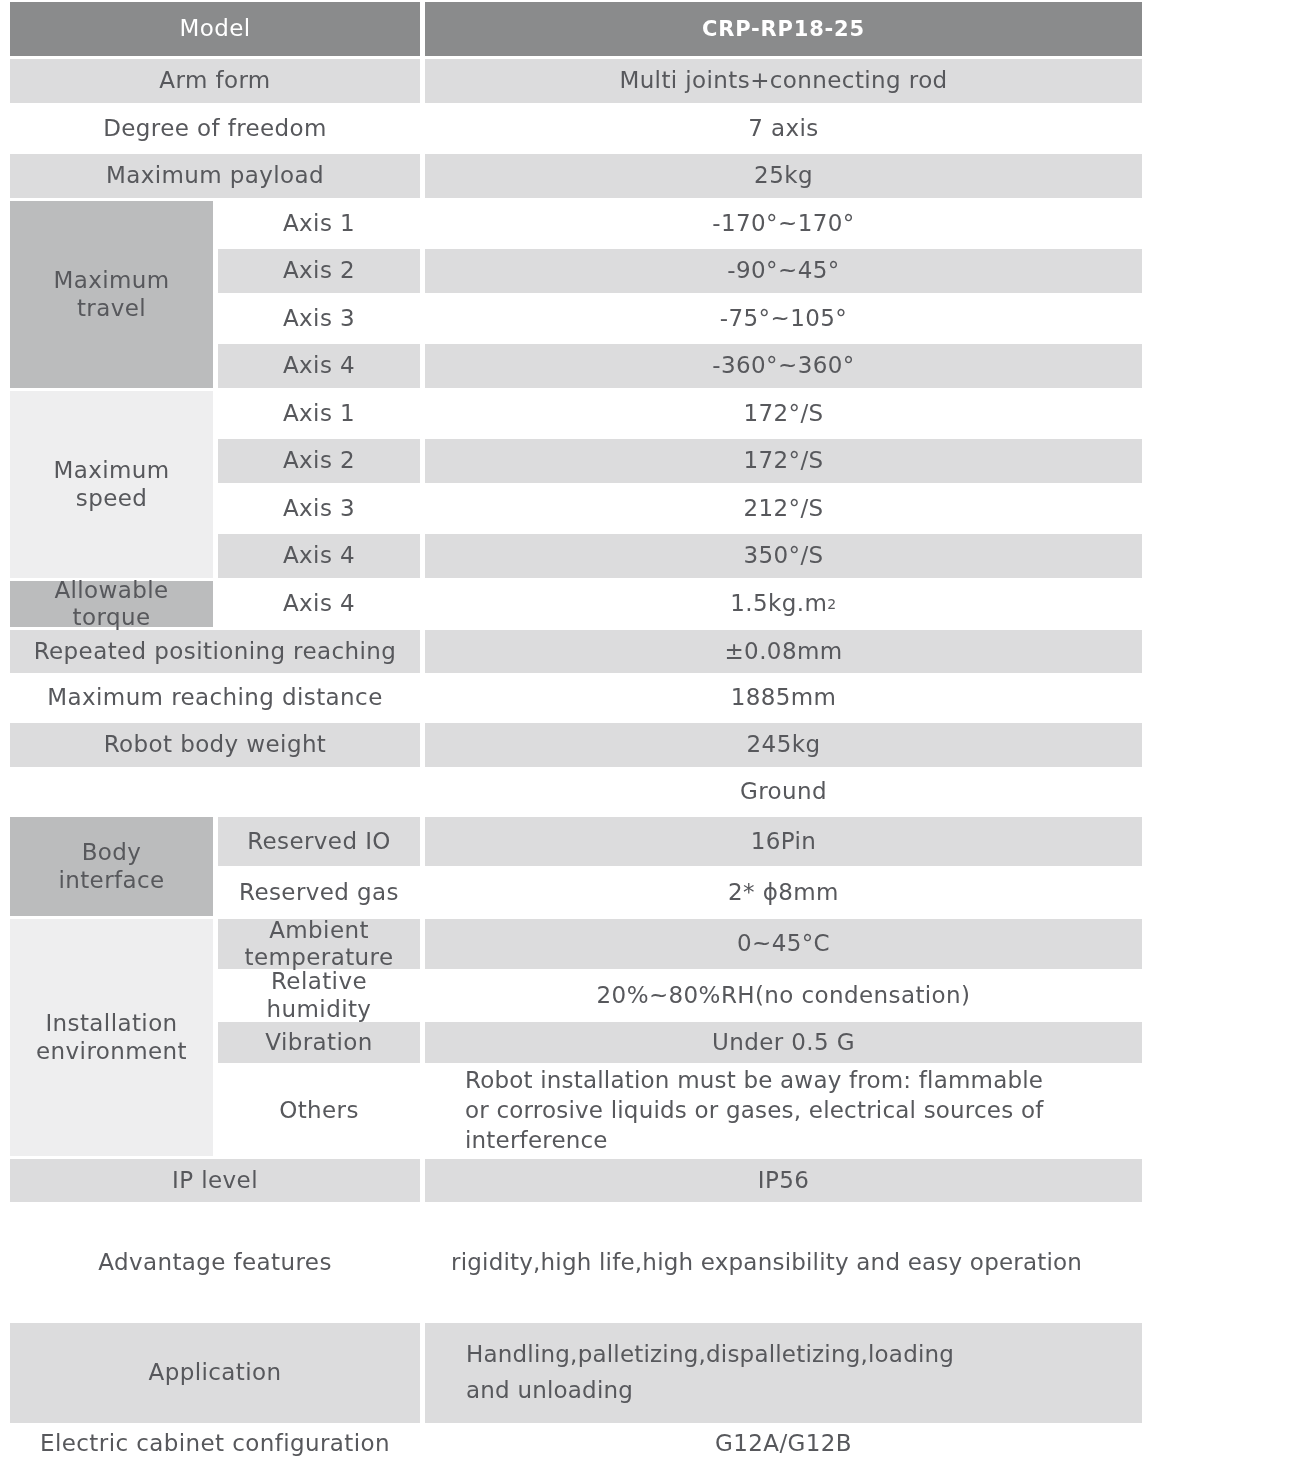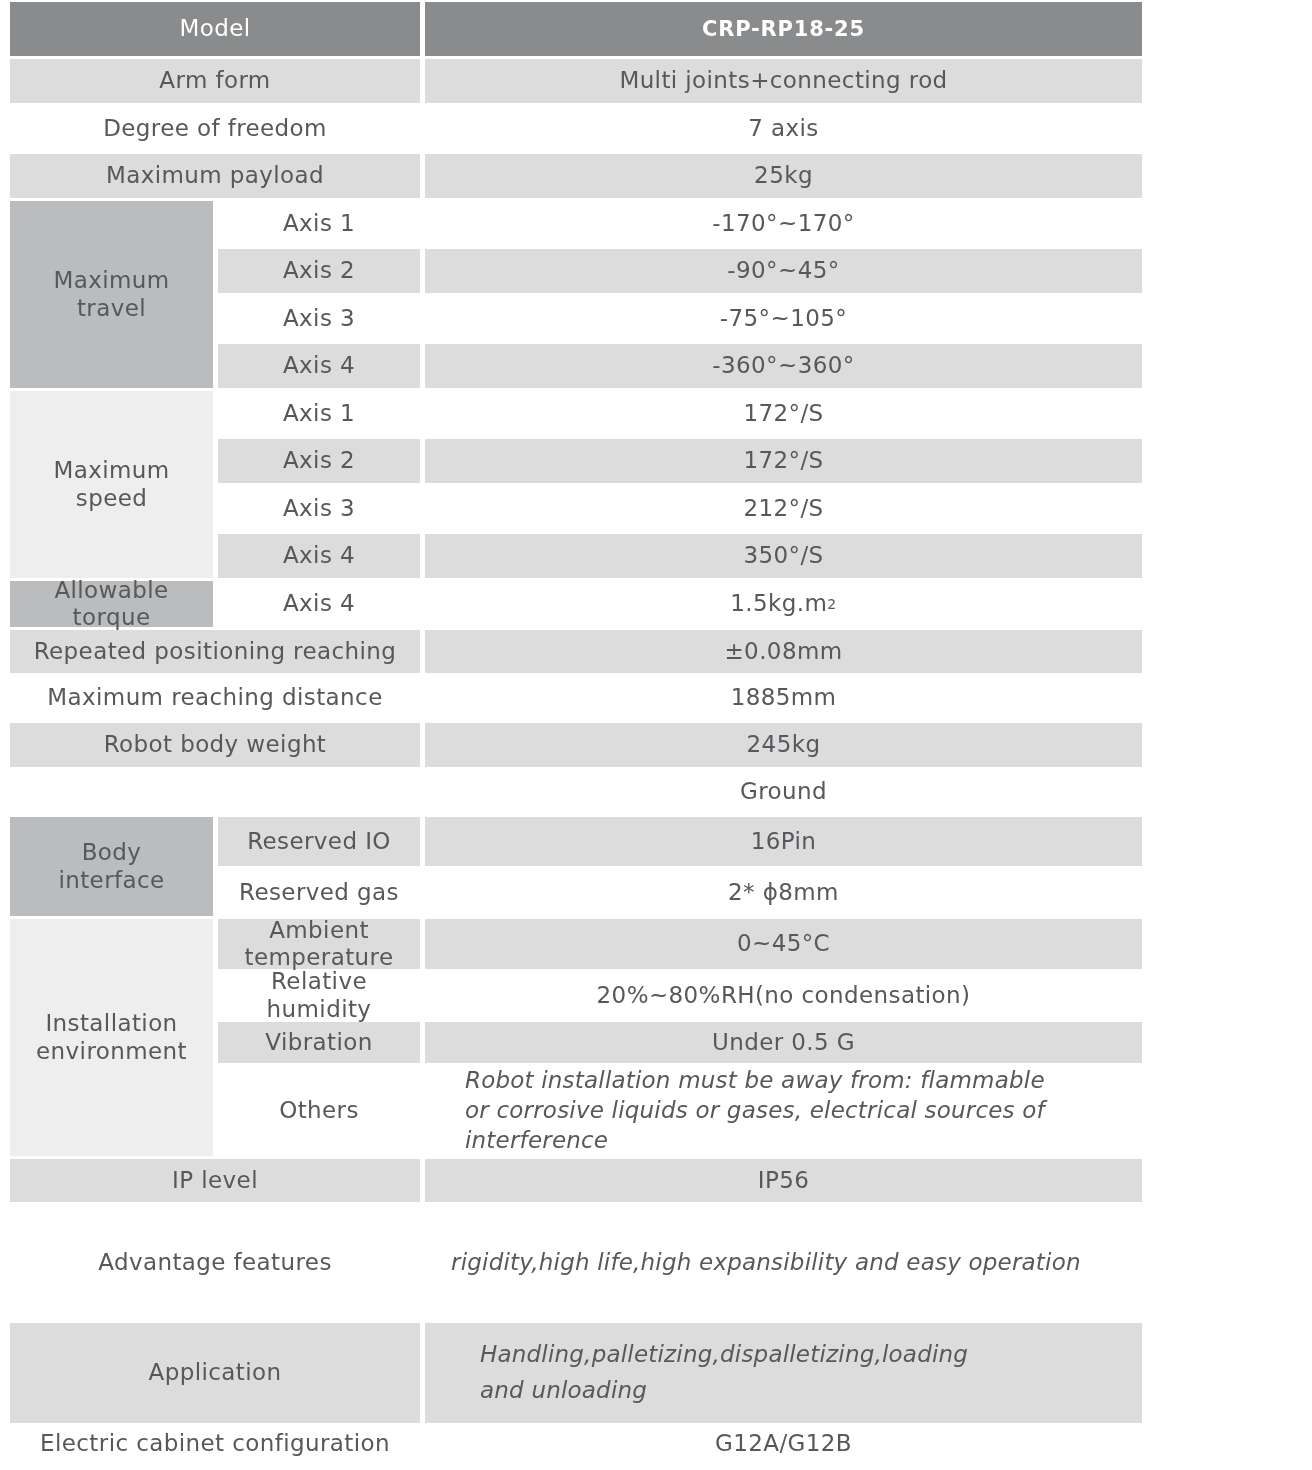--- a/index.html
+++ b/index.html
@@ -20,24 +20,24 @@
     display:flex;align-items:center;justify-content:center;
     text-align:center;font-size:23px;line-height:1.18;letter-spacing:.4px;
   }
   .bg-h{background:#8a8b8c;color:#ffffff;}
   .bg-l{background:#dcdcdd;}
   .bg-w{background:#ffffff;}
   .bg-gm{background:#bbbcbd;}
   .bg-gl{background:#eeeeef;}
   .group,.sub{padding:0 20px;}
   .hdr-val{font-weight:bold;font-size:21px;letter-spacing:.8px;}
-  .vleft{justify-content:flex-start;text-align:left;letter-spacing:.2px;font-style:italic;}
+  .vleft{justify-content:flex-start;text-align:left;letter-spacing:.2px;}
   .pl26{padding-left:26px;}
   .pl40{padding-left:40px;}
-  .pl55{padding-left:55px;}
+  .pl55{padding-left:41px;}
   .lines span{display:block;}
   .lh13 span{line-height:1.3;}
   .lh15 span{line-height:1.55;}
   sup{font-size:14px;vertical-align:super;line-height:0;}
 </style>
 </head>
 <body>
 
 <div class="page">
   <div class="spec-grid">

